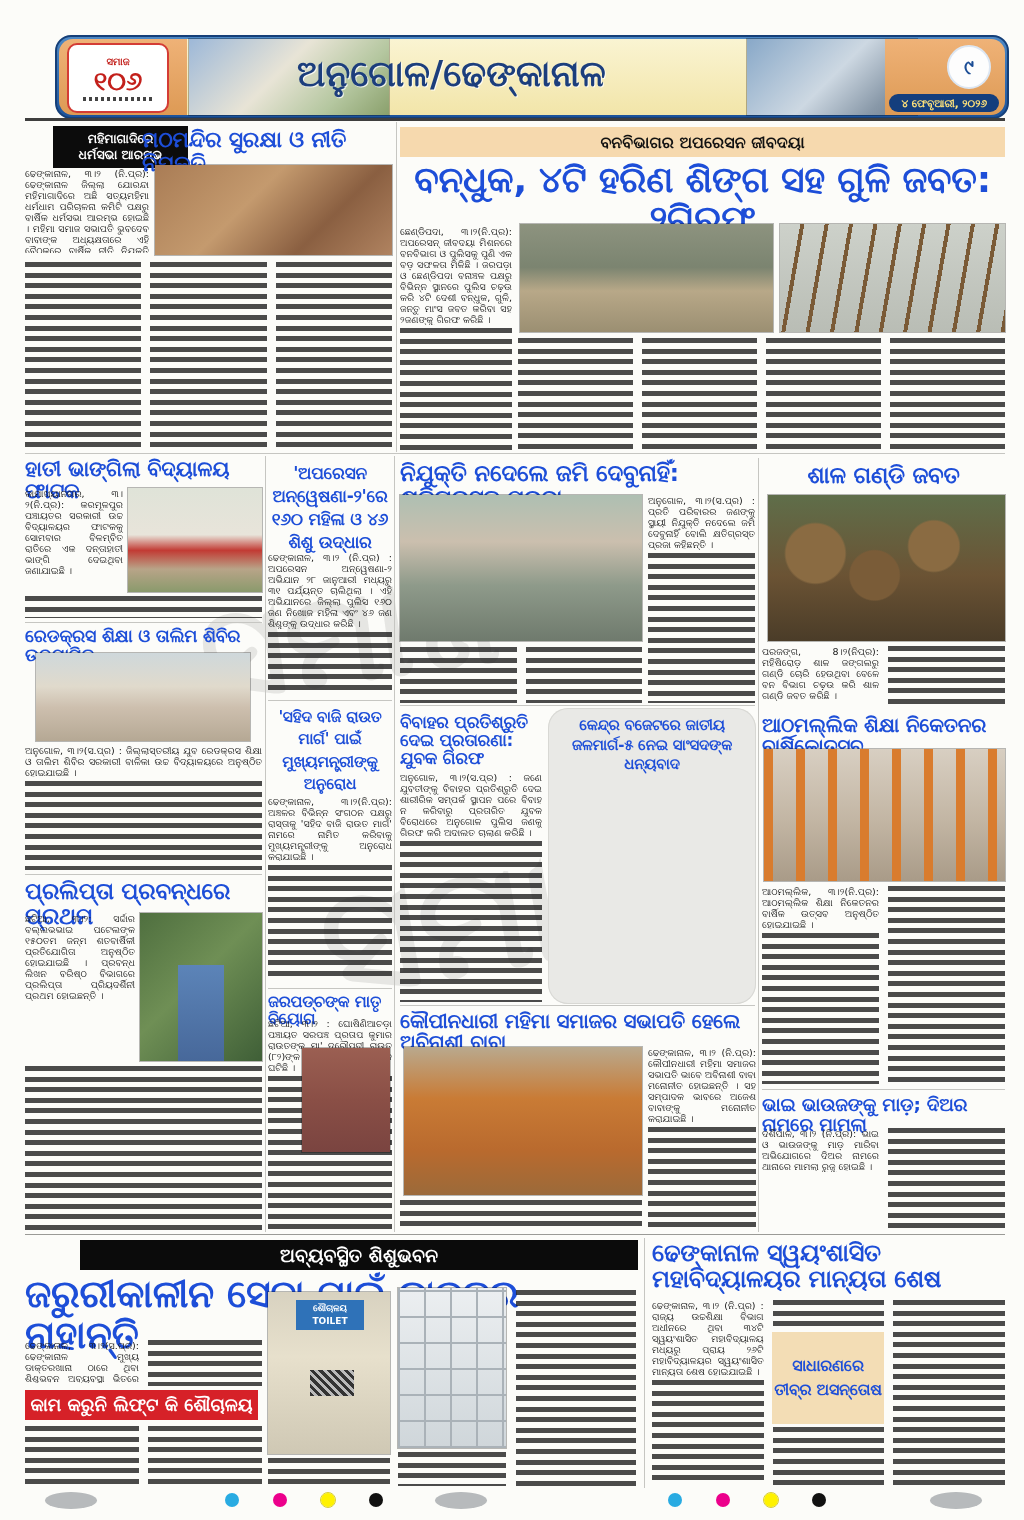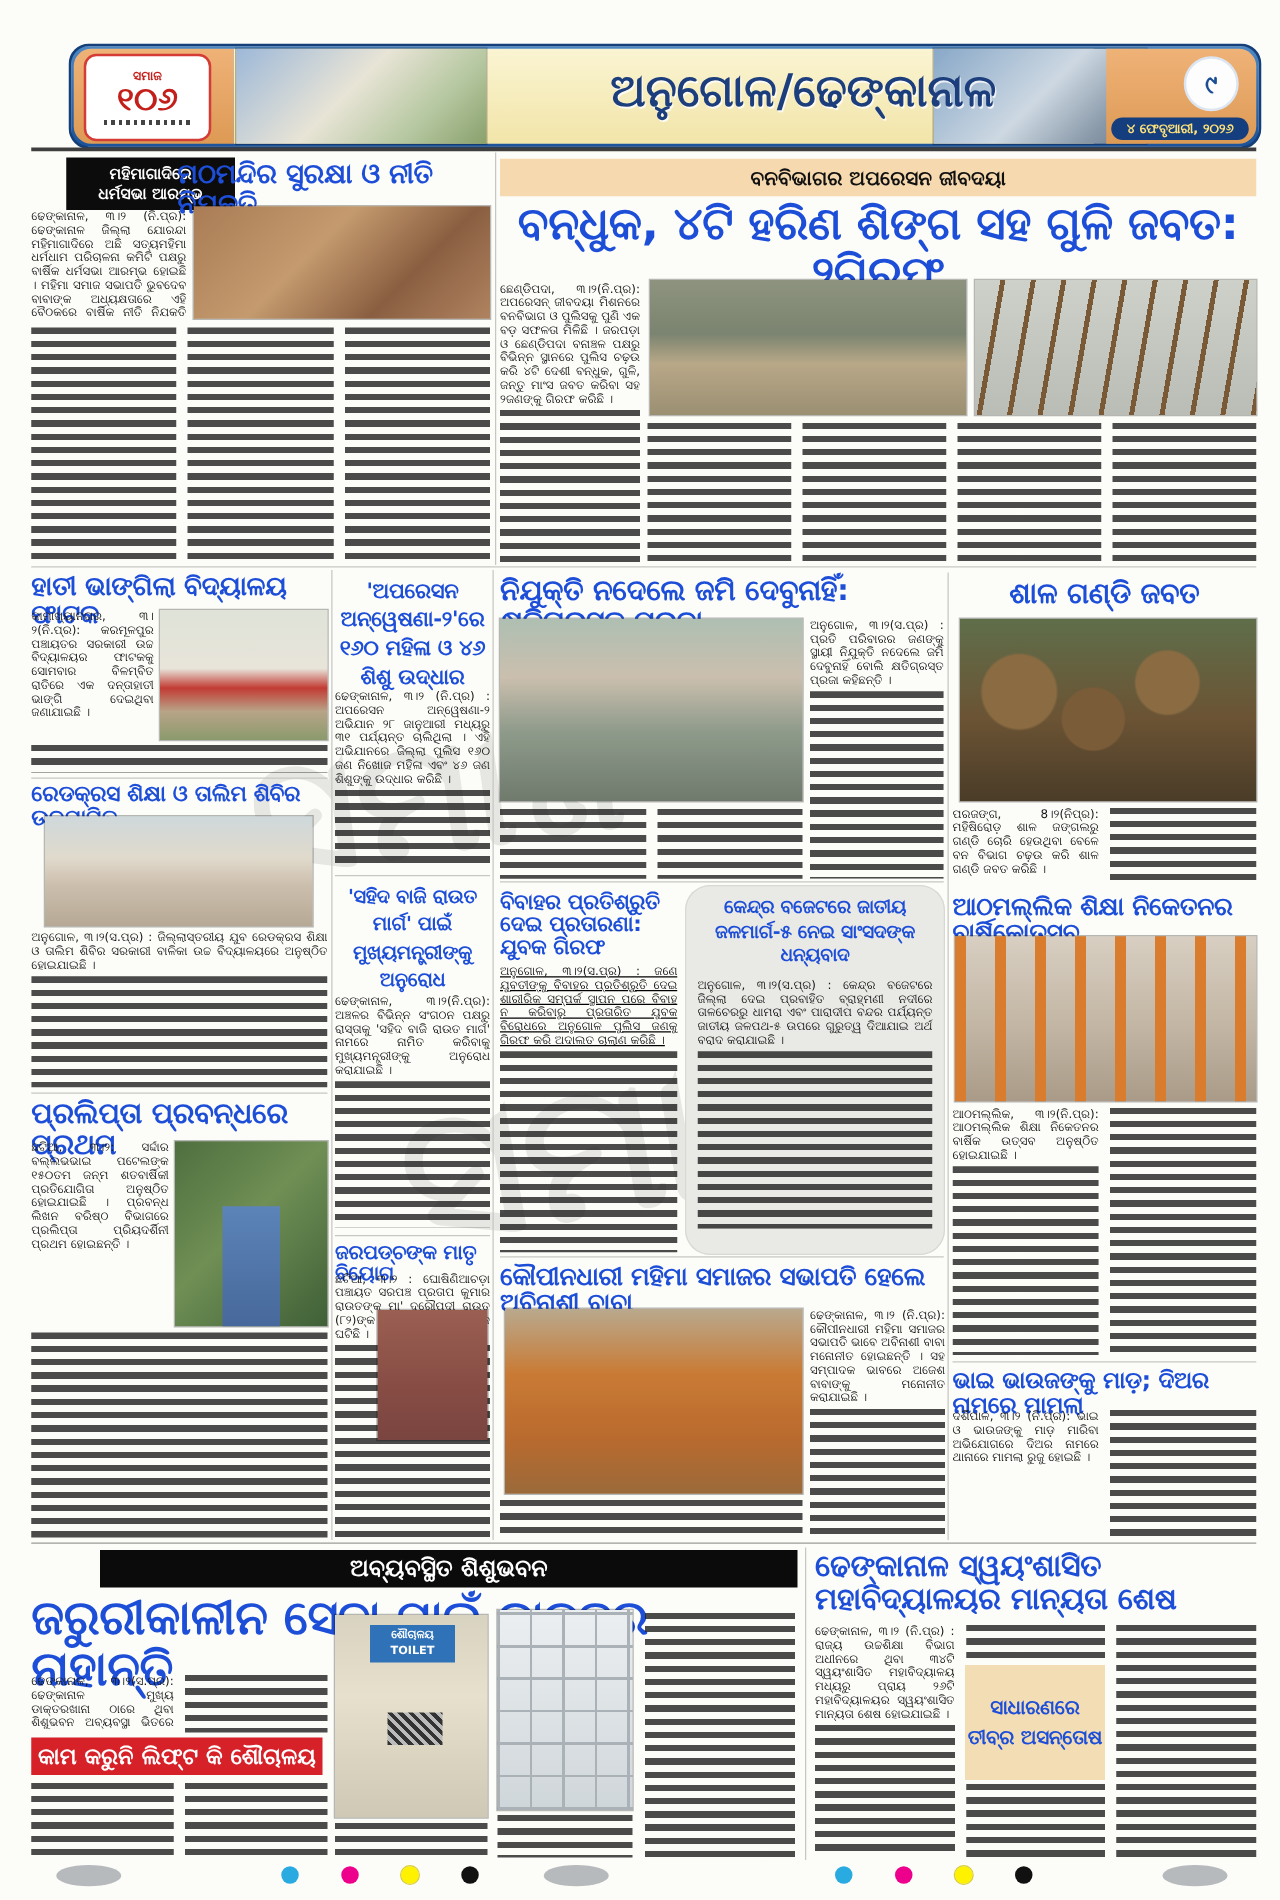--- a/index.html
+++ b/index.html
@@ -45,21 +45,21 @@
 <body>
 
 <div class="page">
 
   <div class="abs mast" style="left:55px;top:35px;width:950px;height:80px;">
     <div class="abs mast-cap" style="left:2px;top:2px;width:128px;height:76px;border-radius:14px 0 0 14px;"></div>
     <div class="abs mast-cream" style="left:130px;top:2px;width:688px;height:76px;"></div>
     <div class="abs ph" style="left:132px;top:2px;width:200px;height:76px;background:linear-gradient(135deg,#9db8d8 0%,#e8e4d6 45%,#b5c7a0 75%,#8aa06c 100%);"></div>
     <div class="abs ph" style="left:690px;top:2px;width:170px;height:76px;background:linear-gradient(135deg,#88a8c8 0%,#cdd8e2 50%,#8898a8 80%,#6c7c8c 100%);"></div>
     <div class="abs mast-cap" style="right:2px;top:2px;width:120px;height:76px;border-radius:0 14px 14px 0;"></div>
-    <div class="abs mast-title" style="left:240px;top:16px;width:500px;font-size:36px;text-align:right;">ଅନୁଗୋଳ/ଢେଙ୍କାନାଳ</div>
+    <div class="abs mast-title" style="left:240px;top:16px;width:500px;font-size:36px;text-align:left;">ଅନୁଗୋଳ/ଢେଙ୍କାନାଳ</div>
     <div class="abs logo" style="left:10px;top:6px;width:98px;height:66px;">
       <div style="font-size:10px;">ସମାଜ</div>
       <div style="font-size:26px;line-height:1;">୧୦୬</div>
       <div style="width:70px;height:4px;margin-top:3px;background:repeating-linear-gradient(90deg,#444 0 3px,transparent 3px 6px);"></div>
     </div>
     <div class="abs pagecircle" style="right:16px;top:8px;width:40px;height:40px;font-size:20px;">
       <span>୯</span>
     </div>
     <div class="abs datepill" style="right:8px;bottom:5px;height:18px;padding:0 12px;font-size:10.5px;">
       <span>୪ ଫେବୃଆରୀ, ୨୦୨୬</span>
@@ -175,31 +175,27 @@
   <div class="abs cols" style="left:762px;top:646px;width:243px;height:62px;">
     <div class="body">
         <p class="exc">ପରଜଙ୍ଗ, 8।୨(ନିପ୍ର): ମହିଷିରୋଡ଼ ଶାଳ ଜଙ୍ଗଲରୁ ଗଣ୍ଡି ଚୋରି ହେଉଥିବା ବେଳେ ବନ ବିଭାଗ ଚଢ଼ଉ କରି ଶାଳ ଗଣ୍ଡି ଜବତ କରିଛି ।</p>
       </div>
     <div class="ft"></div>
   </div>
 
   <div class="abs hr" style="left:400px;top:705px;width:355px;"></div>
 
   <div class="abs hl" style="left:400px;top:713px;width:142px;font-size:17px;">ବିବାହର ପ୍ରତିଶ୍ରୁତି ଦେଇ ପ୍ରତାରଣା: ଯୁବକ ଗିରଫ</div>
-  <div class="abs body" style="left:400px;top:772px;width:142px;height:230px;text-decoration:underline;">
+  <div class="abs body" style="left:400px;top:772px;width:142px;height:230px;">
     <p class="exc">ଅନୁଗୋଳ, ୩।୨(ସ.ପ୍ର) : ଜଣେ ଯୁବତୀଙ୍କୁ ବିବାହର ପ୍ରତିଶ୍ରୁତି ଦେଇ ଶାରୀରିକ ସମ୍ପର୍କ ସ୍ଥାପନ ପରେ ବିବାହ ନ କରିବାରୁ ପ୍ରତାରିତ ଯୁବକ ବିରୋଧରେ ଅନୁଗୋଳ ପୁଲିସ ଜଣକୁ ଗିରଫ କରି ଅଦାଲତ ଚାଲାଣ କରିଛି ।</p>
     <div class="ft fill"></div>
   </div>
 
   <div class="abs graybox" style="left:548px;top:708px;width:208px;height:296px;padding:8px 10px;box-sizing:border-box;">
     <div class="hl tc" style="font-size:15px;line-height:1.3;">କେନ୍ଦ୍ର ବଜେଟରେ ଜାତୀୟ ଜଳମାର୍ଗ-୫ ନେଇ ସାଂସଦଙ୍କ ଧନ୍ୟବାଦ</div>
-    <div class="body" style="height:200px;margin-top:8px;">
-      <p class="exc">ଅନୁଗୋଳ, ୩।୨(ସ.ପ୍ର) : କେନ୍ଦ୍ର ବଜେଟରେ ଜିଲ୍ଲା ଦେଇ ପ୍ରବାହିତ ବ୍ରାହ୍ମଣୀ ନଦୀରେ ତାଳଚେରରୁ ଧାମରା ଏବଂ ପାରାଦୀପ ବନ୍ଦର ପର୍ଯ୍ୟନ୍ତ ଜାତୀୟ ଜଳପଥ-୫ ଉପରେ ଗୁରୁତ୍ୱ ଦିଆଯାଇ ଅର୍ଥ ବରାଦ କରାଯାଇଛି ।</p>
-      <div class="ft fill"></div>
-    </div>
   </div>
 
   <div class="abs hl" style="left:762px;top:715px;width:243px;font-size:20px;">ଆଠମଲ୍ଲିକ ଶିକ୍ଷା ନିକେତନର ବାର୍ଷିକୋତ୍ସବ</div>
   <div class="abs ph" style="left:764px;top:749px;width:241px;height:132px;background:repeating-linear-gradient(90deg,#d97c2e 0 9px,transparent 9px 32px),linear-gradient(180deg,#d8cfc2 0%,#c2b5a3 55%,#a99b88 100%);"></div>
   <div class="abs cols" style="left:762px;top:886px;width:243px;height:198px;">
     <div class="body">
       <p class="exc">ଆଠମଲ୍ଲିକ, ୩।୨(ନି.ପ୍ର): ଆଠମଲ୍ଲିକ ଶିକ୍ଷା ନିକେତନର ବାର୍ଷିକ ଉତ୍ସବ ଅନୁଷ୍ଠିତ ହୋଇଯାଇଛି ।</p>
       <div class="ft fill"></div>
     </div>
     <div class="ft"></div>

